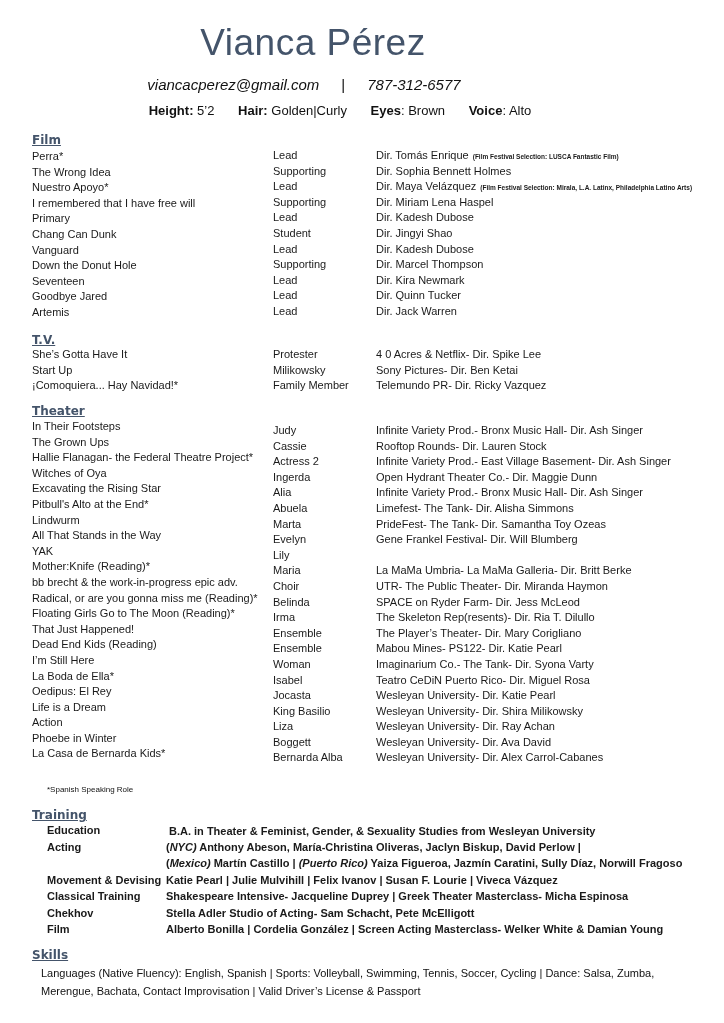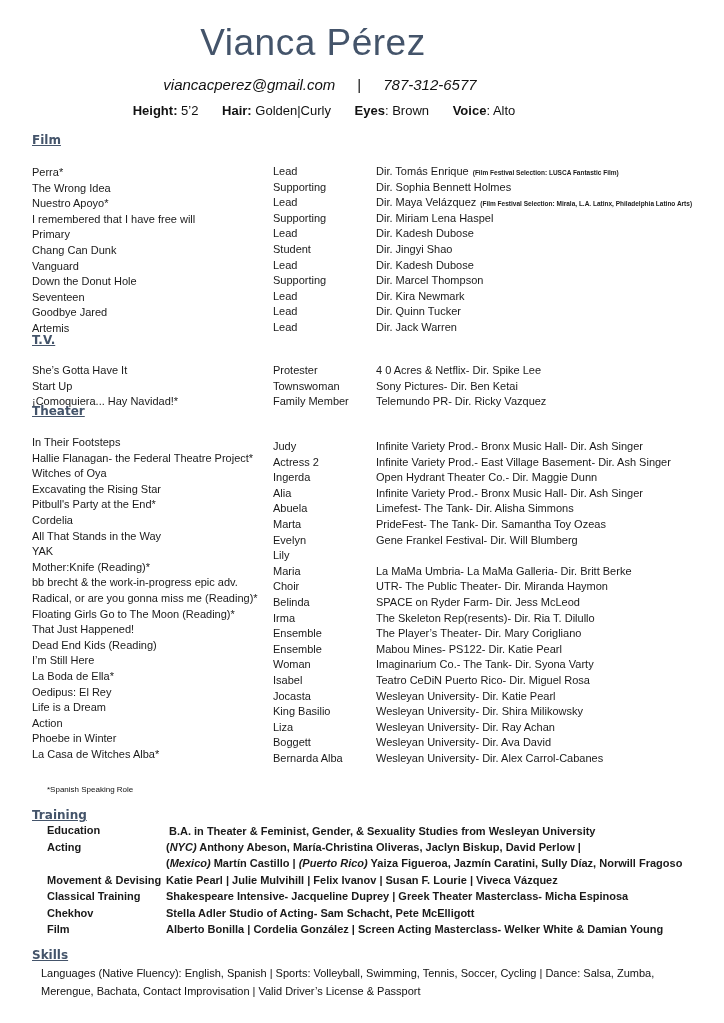--- a/index.html
+++ b/index.html
@@ -8,37 +8,37 @@
     font-family: "Liberation Sans", sans-serif; color: #1a1a1a;
   }
   .page { position: absolute; left: 0; top: 0; width: 724px; height: 1023px; }
 
   .name {
     position: absolute; left: 0; top: 22px; width: 626px; text-align: center;
     font-family: Liberation Sans, sans-serif; font-weight: 300;
     font-size: 37px; letter-spacing: 0.5px; color: #44546a;
   }
   .contact {
-    position: absolute; left: 16px; top: 76px; width: 608px; text-align: center;
+    position: absolute; left: 0; top: 76px; width: 608px; text-align: center;
     font-size: 15px; font-style: italic; color: #111;
   }
   .contact .sep { display: inline-block; margin: 0 22px; font-style: normal; }
   .stats {
-    position: absolute; left: 0; top: 103px; width: 648px; text-align: center;
+    position: absolute; left: 16px; top: 103px; width: 648px; text-align: center;
     font-size: 13px; color: #111;
   }
   .stats .stat { display: inline-block; margin: 0 10px; }
   .stats b { font-weight: bold; }
 
   .section-title {
     position: absolute; left: 32px; font-family: "DejaVu Sans", sans-serif;
     font-weight: bold; font-size: 12px; color: #44546a; text-decoration: underline;
   }
 
-  .rows { position: absolute; left: 32px; width: 690px; margin-top: 16px; }
+  .rows { position: absolute; left: 32px; width: 690px; }
   .row { position: relative; height: 15.6px; font-size: 11px; white-space: nowrap; }
   .row .c1 { position: absolute; left: 0; top: 0; }
   .row .c2 { position: absolute; left: 241px; top: 0; }
   .row .c3 { position: absolute; left: 344px; top: 0; }
   .row .note { font-size: 6.5px; font-weight: bold; margin-left: 4px; }
   .film .row .c2, .film .row .c3 { top: -1px; }
   .theater .row .c2, .theater .row .c3 { top: 4px; }
 
   .footnote {
     position: absolute; left: 47px; top: 785px; font-size: 8px; color: #111;
@@ -135,59 +135,64 @@
 
   <div class="section-title" style="top:333px;">T.V.</div>
   <div class="rows" style="top:348px;" id="tv-rows">
       <div class="row">
         <span class="c1">She’s Gotta Have It</span>
         <span class="c2">Protester</span>
         <span class="c3"><span>4 0 Acres &amp; Netflix- Dir. Spike Lee</span></span>
       </div>
       <div class="row">
         <span class="c1">Start Up</span>
-        <span class="c2">Townswoman</span>
+        <span class="c2">Milikowsky</span>
         <span class="c3"><span>Sony Pictures- Dir. Ben Ketai</span></span>
       </div>
       <div class="row">
         <span class="c1">¡Comoquiera... Hay Navidad!*</span>
         <span class="c2">Family Member</span>
         <span class="c3"><span>Telemundo PR- Dir. Ricky Vazquez</span></span>
       </div>
     </div>
 
   <div class="section-title" style="top:404px;">Theater</div>
   <div class="rows theater" style="top:420px;" id="theater-rows">
       <div class="row">
         <span class="c1">In Their Footsteps</span>
         <span class="c2">Judy</span>
         <span class="c3"><span>Infinite Variety Prod.- Bronx Music Hall- Dir. Ash Singer</span></span>
       </div>
       <div class="row">
+        <span class="c1">The Grown Ups</span>
+        <span class="c2">Cassie</span>
+        <span class="c3"><span>Rooftop Rounds- Dir. Lauren Stock</span></span>
+      </div>
+      <div class="row">
         <span class="c1">Hallie Flanagan- the Federal Theatre Project*</span>
         <span class="c2">Actress 2</span>
         <span class="c3"><span>Infinite Variety Prod.- East Village Basement- Dir. Ash Singer</span></span>
       </div>
       <div class="row">
         <span class="c1">Witches of Oya</span>
         <span class="c2">Ingerda</span>
         <span class="c3"><span>Open Hydrant Theater Co.- Dir. Maggie Dunn</span></span>
       </div>
       <div class="row">
         <span class="c1">Excavating the Rising Star</span>
         <span class="c2">Alia</span>
         <span class="c3"><span>Infinite Variety Prod.- Bronx Music Hall- Dir. Ash Singer</span></span>
       </div>
       <div class="row">
-        <span class="c1">Pitbull's Party at the End*</span>
+        <span class="c1">Pitbull's Alto at the End*</span>
         <span class="c2">Abuela</span>
         <span class="c3"><span>Limefest- The Tank- Dir. Alisha Simmons</span></span>
       </div>
       <div class="row">
-        <span class="c1">Cordelia</span>
+        <span class="c1">Lindwurm</span>
         <span class="c2">Marta</span>
         <span class="c3"><span>PrideFest- The Tank- Dir. Samantha Toy Ozeas</span></span>
       </div>
       <div class="row">
         <span class="c1">All That Stands in the Way</span>
         <span class="c2">Evelyn</span>
         <span class="c3"><span>Gene Frankel Festival- Dir. Will Blumberg</span></span>
       </div>
       <div class="row">
         <span class="c1">YAK</span>
@@ -247,21 +252,21 @@
         <span class="c1">Action</span>
         <span class="c2">Liza</span>
         <span class="c3"><span>Wesleyan University- Dir. Ray Achan</span></span>
       </div>
       <div class="row">
         <span class="c1">Phoebe in Winter</span>
         <span class="c2">Boggett</span>
         <span class="c3"><span>Wesleyan University- Dir. Ava David</span></span>
       </div>
       <div class="row">
-        <span class="c1">La Casa de Witches Alba*</span>
+        <span class="c1">La Casa de Bernarda Kids*</span>
         <span class="c2">Bernarda Alba</span>
         <span class="c3"><span>Wesleyan University- Dir. Alex Carrol-Cabanes</span></span>
       </div>
     </div>
   <div class="footnote">*Spanish Speaking Role</div>
 
   <div class="section-title" style="top:808px;">Training</div>
   <div class="training" id="training-rows">
       <div class="trow">
         <span class="lbl">Education</span>

